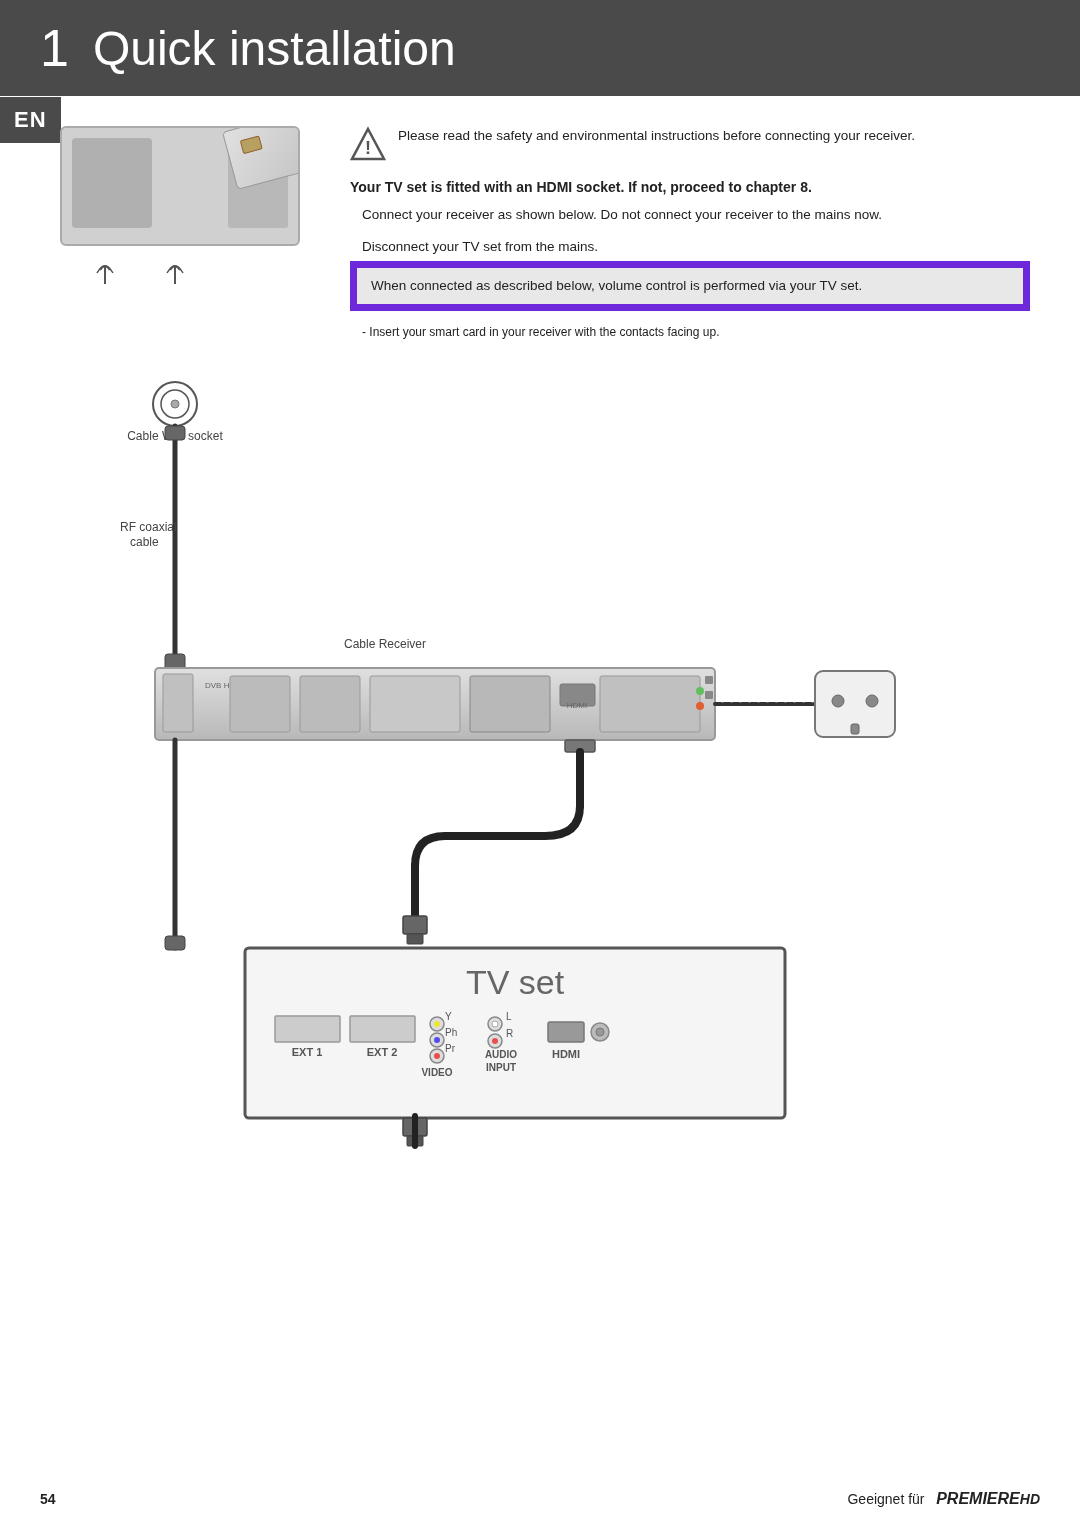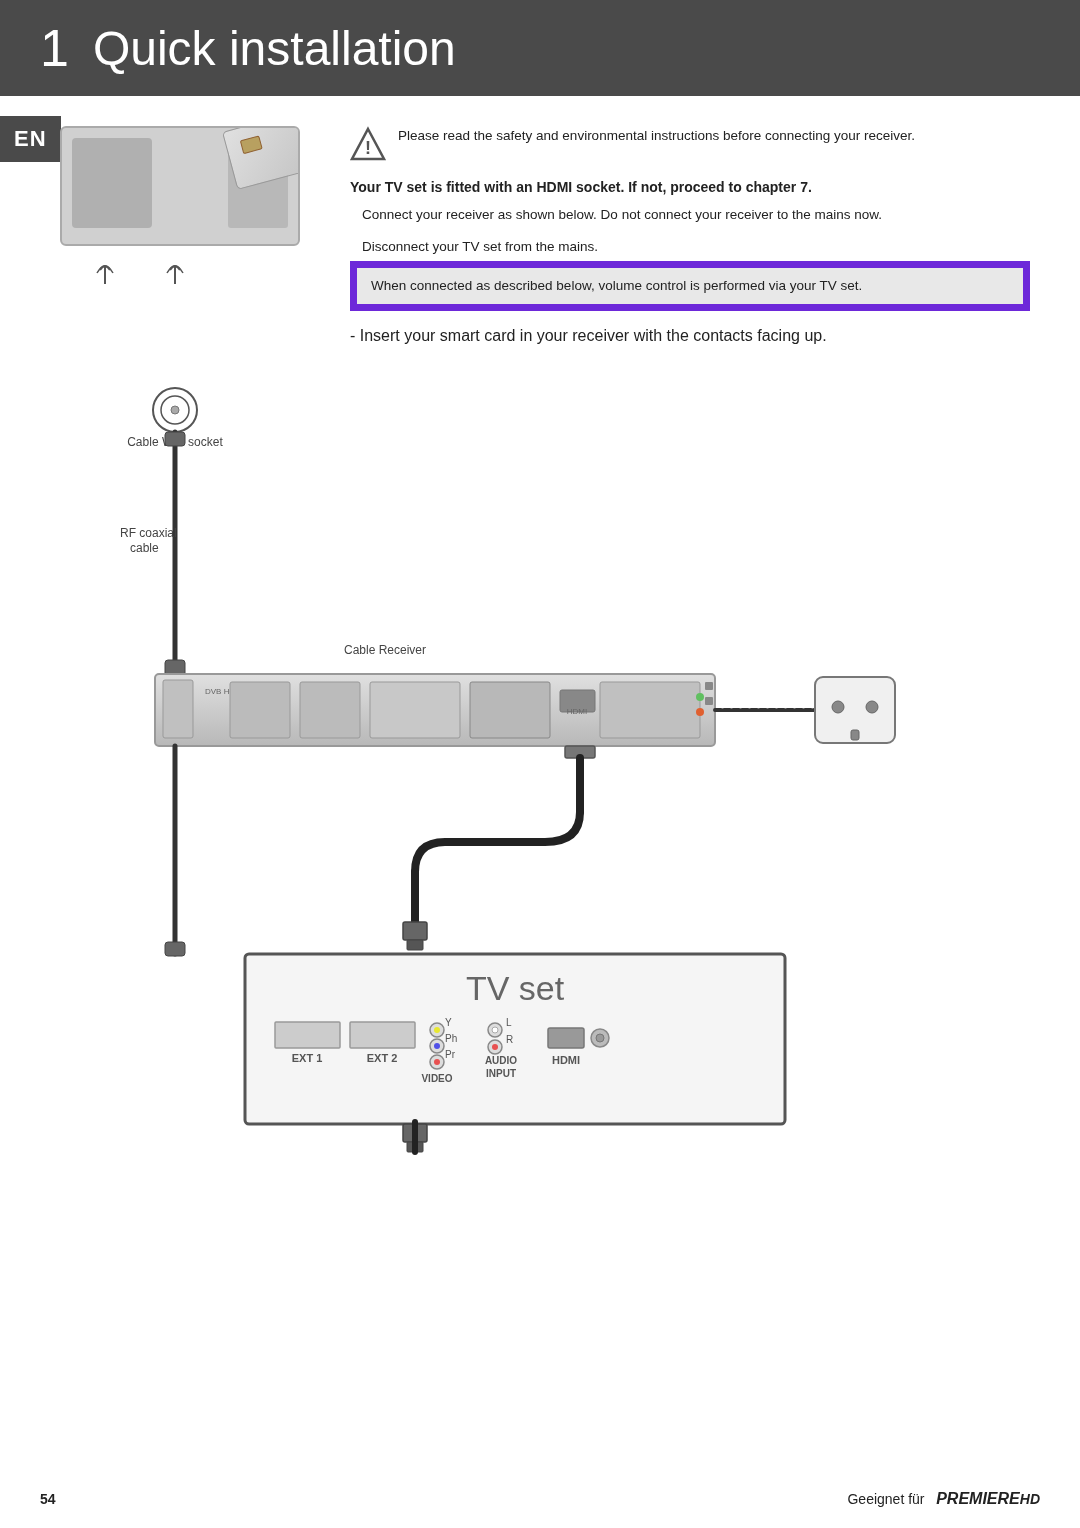--- a/index.html
+++ b/index.html
@@ -28,21 +28,21 @@
     .chapter-title {
       font-size: 48px;
       color: #fff;
       font-weight: 300;
     }
 
     
     .en-tab {
       position: absolute;
       left: 0;
-      top: 116px;
+      top: 97px;
       background: #4a4a4a;
       color: #fff;
       font-size: 22px;
       font-weight: bold;
       padding: 10px 14px;
       letter-spacing: 1px;
     }
 
     
     .content {
@@ -170,23 +170,23 @@
     .info-box {
       background: #e8e8e8;
       border: 7px solid #6d28d9;
       padding: 8px 14px;
       font-size: 13.5px;
       margin-bottom: 12px;
       line-height: 1.5;
     }
 
     .plain-text {
-      font-size: 16px;
+      font-size: 12px;
       margin-bottom: 10px;
-      margin-left: 0;
+      margin-left: 12px;
     }
 
     
     .footer {
       position: absolute;
       bottom: 20px;
       left: 0;
       right: 0;
       display: flex;
       justify-content: space-between;
@@ -255,21 +255,21 @@
     <div class="right-text">
       <div class="warning-row">
 
         <svg class="warning-icon" viewBox="0 0 36 36">
           <polygon points="18,3 34,33 2,33" fill="none" stroke="#555" stroke-width="2.5"></polygon>
           <text x="18" y="28" text-anchor="middle" font-size="18" font-weight="bold" fill="#555">!</text>
         </svg>
         <span class="warning-text">Please read the safety and environmental instructions before connecting your receiver.</span>
       </div>
 
-      <div class="bold-line">Your TV set is fitted with an HDMI socket. If not, proceed to chapter 7.</div>
+      <div class="bold-line">Your TV set is fitted with an HDMI socket. If not, proceed to chapter 8.</div>
       <div class="bullet-item" style="margin-bottom:10px;">
         <span>Connect your receiver as shown below. Do not connect your receiver to the mains now.</span>
       </div>
       <div class="bullet-item">
         <span>Disconnect your TV set from the mains.</span>
       </div>
 
       <div class="info-box">When connected as described below, volume control is performed via your TV set.</div>
 
       <div class="plain-text">- Insert your smart card in your receiver with the contacts facing up.</div>

